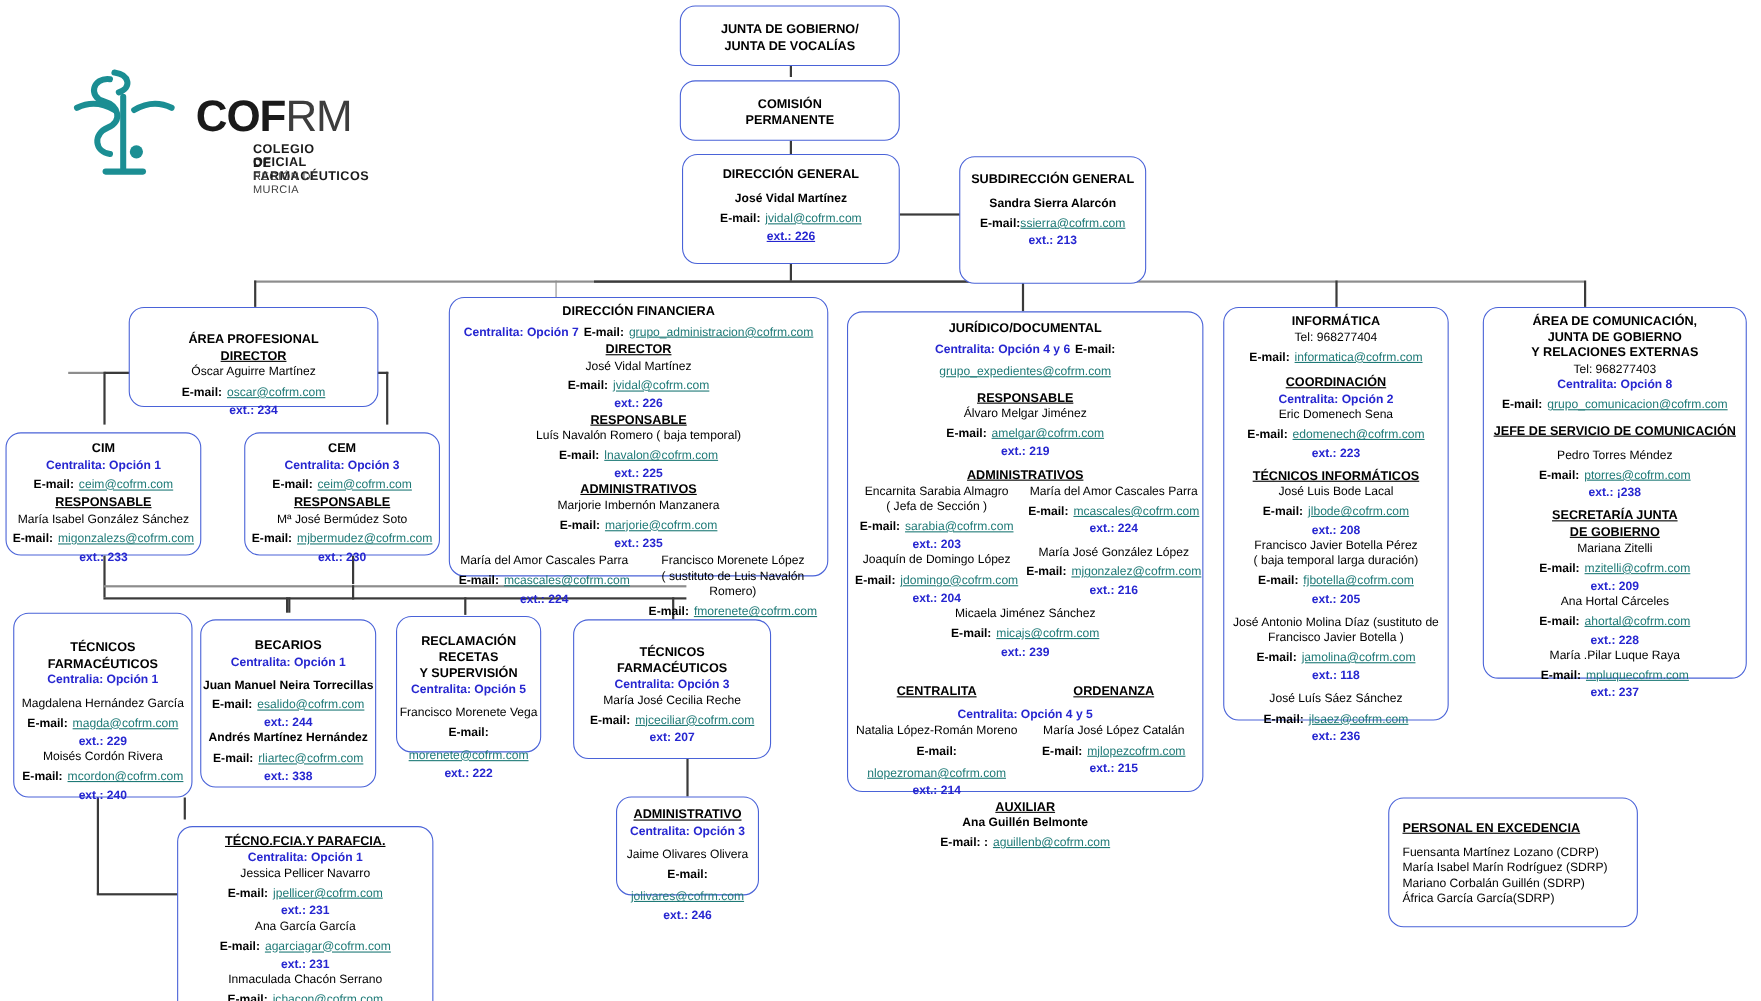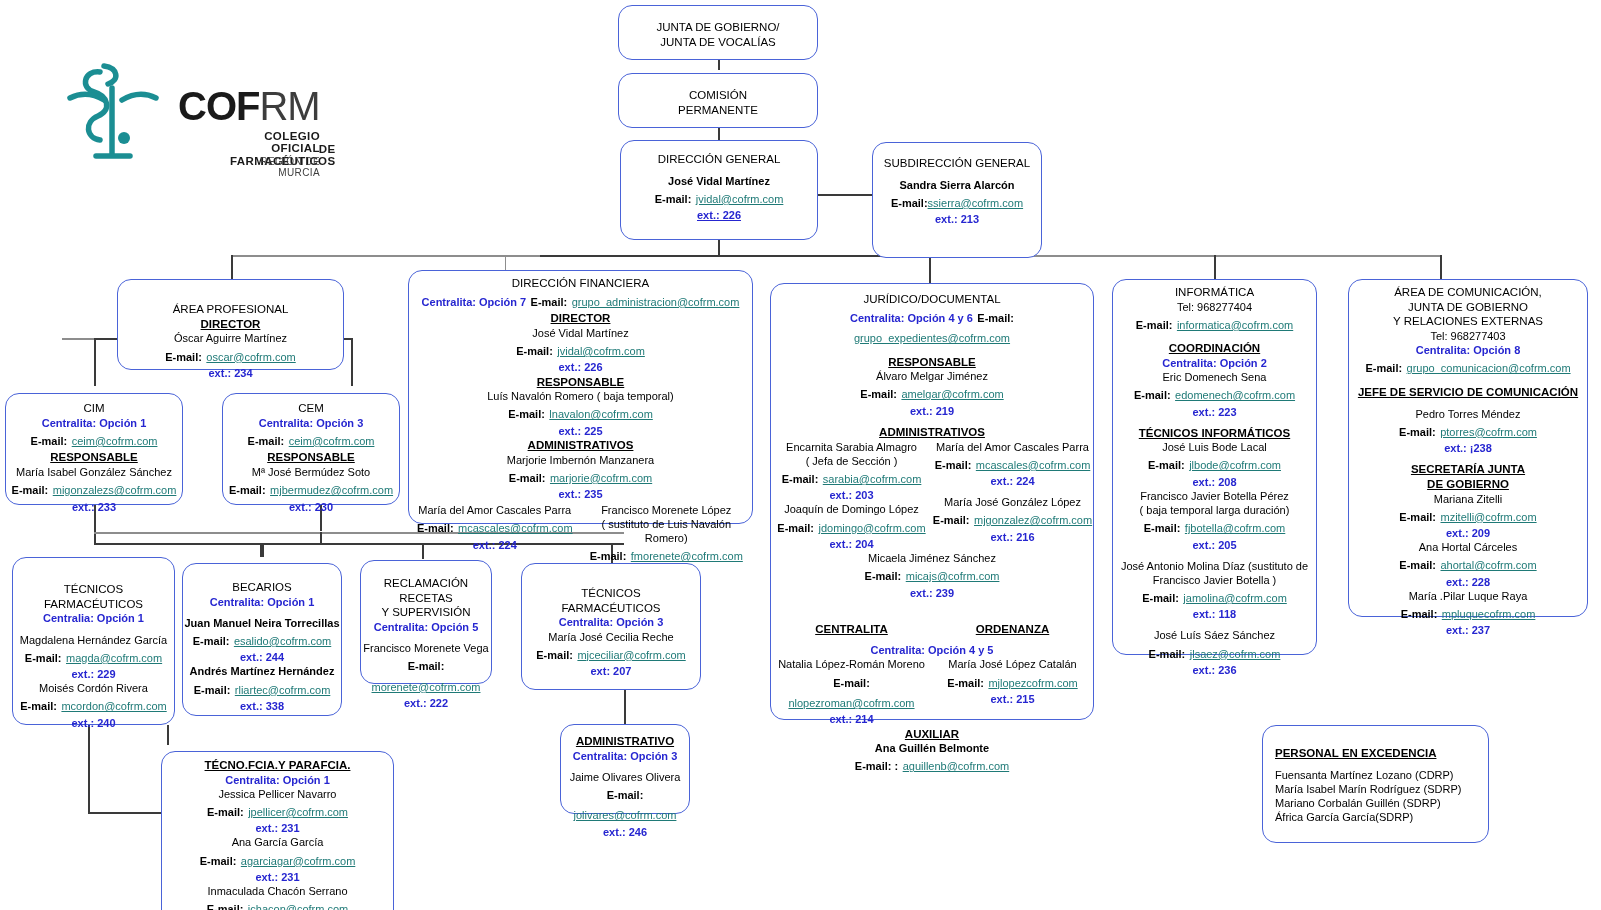--- a/index.html
+++ b/index.html
@@ -1,37 +1,37 @@
 <!DOCTYPE html>
 <html><head>
 <meta charset="utf-8">
 <style>
   html,body{margin:0;padding:0;background:#ffffff;}
   body{width:1601px;height:910px;position:relative;font-family:"Liberation Sans",sans-serif;overflow:hidden;}
   .canvas{position:absolute;left:0;top:0;width:1601px;height:910px;}
 
   .box{position:absolute;border:1.3px solid #4a63d8;border-radius:14px;background:#fff;
        box-sizing:border-box;text-align:center;line-height:1.28;color:#000;}
-  .box .ttl{font-weight:normal;font-size:11.5px;}
+  .box .ttl{font-weight:bold;font-size:11.5px;}
   .box .ttl-u{font-weight:bold;font-size:11.5px;text-decoration:underline;}
   .blue{color:#2626d0;font-weight:bold;font-size:11px;}
   .nm{font-size:11px;}
   .lbl{font-size:11px;font-weight:bold;}
   .mail{color:#1f7a77;text-decoration:underline;font-size:11px;margin-top:32px;}
   .ext{color:#2626d0;font-weight:bold;font-size:11px;}
   .ext-u{color:#2626d0;font-weight:bold;font-size:11px;text-decoration:underline;}
   .pad{height:7px;}
   .two{display:flex;justify-content:space-between;align-items:flex-start;}
   .two>div{flex:1;text-align:center;}
 
   .line{position:absolute;background:#3a3a3a;}
   .lineg{position:absolute;background:#8d8d8d;}
 
   
-  .logo{position:absolute;left:60px;top:58px;width:260px;height:115px;text-align:right;}
+  .logo{position:absolute;left:60px;top:58px;width:260px;height:115px;}
   .logo .word{position:absolute;left:118px;top:26px;font-size:40px;font-weight:bold;letter-spacing:-1px;color:#1a1a1a;}
   .logo .word .rm{color:#3d3d3d;font-weight:normal;}
   .logo .l1{position:absolute;left:170px;top:72px;font-size:11.5px;font-weight:bold;letter-spacing:.4px;color:#1a1a1a;}
   .logo .l2{position:absolute;left:170px;top:85px;font-size:11.5px;font-weight:bold;letter-spacing:.4px;color:#1a1a1a;}
   .logo .l3{position:absolute;left:170px;top:98px;font-size:10px;letter-spacing:.4px;color:#3d3d3d;}
   .logo svg{position:absolute;left:0;top:0;}
 </style>
 </head>
 <body>
 

